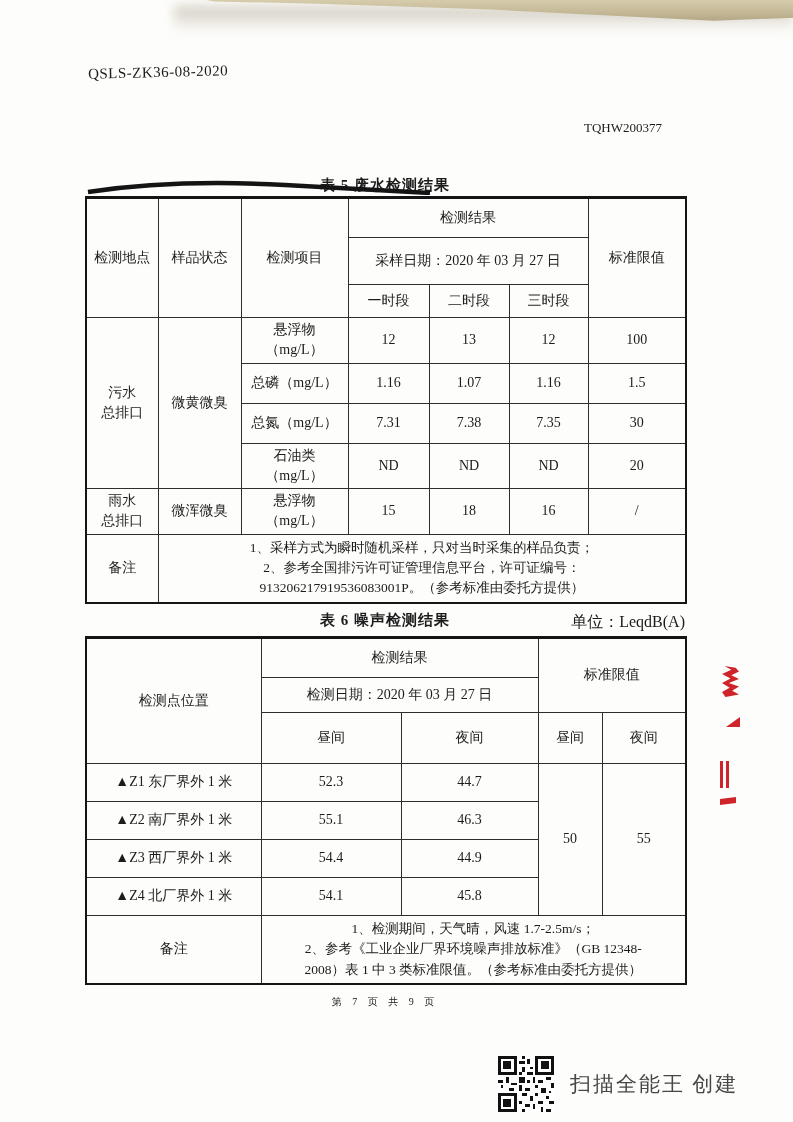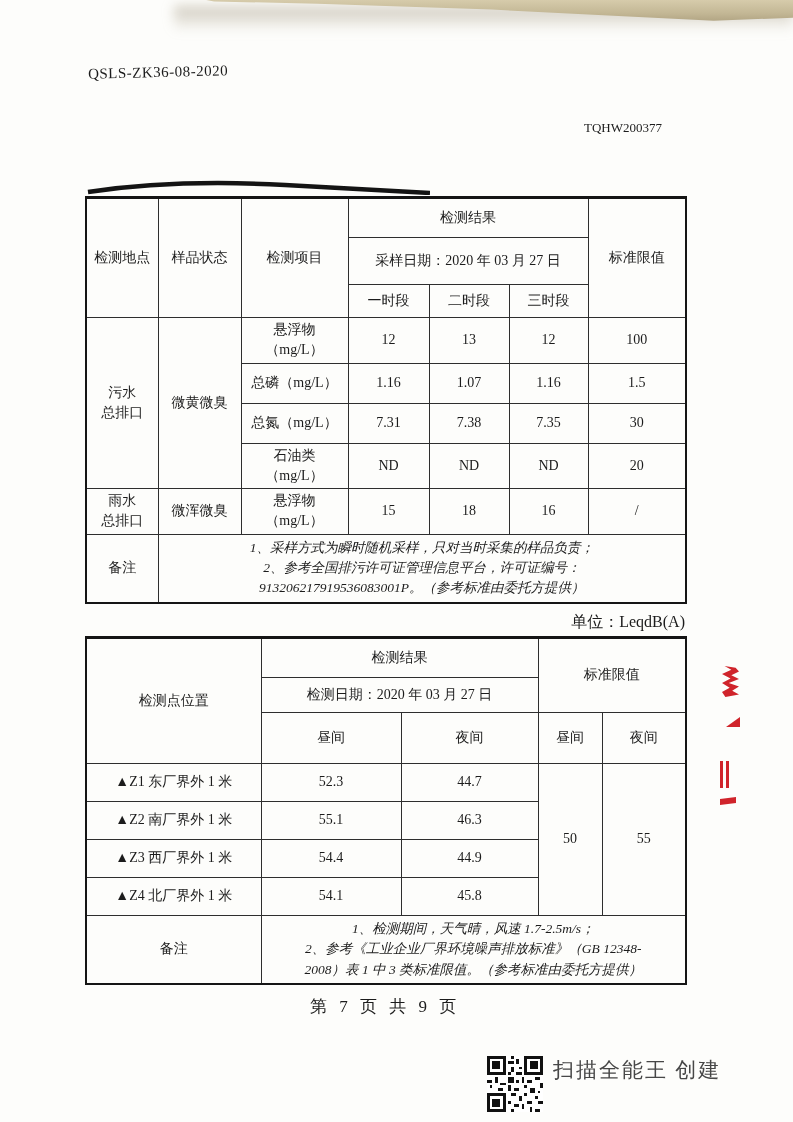--- a/index.html
+++ b/index.html
@@ -36,36 +36,36 @@
   .scan-curve { position:absolute; left:85px; top:177px; }
 
   table { border-collapse:collapse; table-layout:fixed; }
   .t5 { position:absolute; left:85px; top:196px; width:600px; border:2.5px solid #151515; border-top-width:3px; }
   .t6 { position:absolute; left:85px; top:636px; width:600px; border:2.5px solid #151515; border-top-width:3px; }
   .t5 td, .t6 td {
     border:1.4px solid #2e2e2e; text-align:center; vertical-align:middle;
     font-size:14px; padding:2px 4px; line-height:1.45;
   }
   .pre-line { white-space:pre-line; }
-  .remark-cell { text-align:right; font-size:13.5px !important; padding:3px 27px !important; line-height:1.5 !important;font-style:italic; }
+  .remark-cell { text-align:right; font-size:13.5px !important; padding:3px 27px !important; line-height:1.5 !important; }
 
   .t5 .r1{height:40px} .t5 .r2{height:47px} .t5 .r3{height:33px}
   .t5 .r4{height:43px} .t5 .r5{height:40px} .t5 .r6{height:40px}
   .t5 .r7{height:33px} .t5 .r8{height:41px} .t5 .r9{height:58px}
 
   .t6-head { position:absolute; left:85px; top:611px; width:600px; height:22px; }
   .t6-head .table-title { display:block; text-align:center; }
   .unit-label { position:absolute; right:0; top:1px; font-size:16px; }
 
   .t6 .r1{height:40px} .t6 .r2{height:35px} .t6 .r3{height:51px}
   .t6 .dr{height:38px} .t6 .r8{height:61px}
 
-  .footer { position:absolute; left:85px; top:995px; width:600px; text-align:center; font-size:17px; letter-spacing:4px; }
-
-  .scan-row { position:absolute; left:487px; top:1056px; display:flex; gap:10px; }
+  .footer { position:absolute; left:85px; top:995px; width:600px; text-align:center; font-size:10px; letter-spacing:4px; }
+
+  .scan-row { position:absolute; left:498px; top:1056px; display:flex; align-items:center; gap:16px; }
   .scanner-label { font-size:21px; color:#474747; letter-spacing:2px; }
 
   
   .stamp-frag { position:absolute; background:#d0242b; }
   .frag1 { left:722px; top:666px; width:17px; height:31px;
            clip-path:polygon(15% 0,80% 6%,100% 18%,55% 30%,100% 42%,40% 55%,100% 66%,60% 80%,100% 92%,20% 100%,0 84%,45% 70%,0 55%,50% 40%,0 26%,55% 12%); }
   .frag2 { left:726px; top:717px; width:14px; height:10px; clip-path:polygon(0 100%,100% 0,100% 100%); }
   .frag3 { left:720px; top:761px; width:11px; height:27px;
            background:repeating-linear-gradient(90deg,#d0242b 0 3px,rgba(0,0,0,0) 3px 6px); }
   .frag4 { left:720px; top:798px; width:16px; height:6px; transform:skewY(-8deg); }
@@ -74,20 +74,21 @@
 <body>
 
 <div class="page">
 
   <div class="desk-shadow"></div>
   <div class="desk-edge"></div>
 
   <div class="doc-code">QSLS-ZK36-08-2020</div>
   <div class="report-no">TQHW200377</div>
 
+  <div class="t5-title table-title">表 5 废水检测结果</div>
   <svg class="scan-curve" width="345" height="18">
     <path d="M3 15 Q 90 2, 200 8 T 345 16" stroke="#141414" stroke-width="4.5" fill="none"></path>
   </svg>
 
   <table class="t5">
     <colgroup>
       <col style="width:72px">
         <col style="width:83px">
         <col style="width:107px">
       <col style="width:81px">
@@ -156,20 +157,21 @@
       <td>备注</td>
       <td colspan="6" class="remark-cell">
         <div>1、采样方式为瞬时随机采样，只对当时采集的样品负责；</div>
         <div>2、参考全国排污许可证管理信息平台，许可证编号：913206217919536083001P。（参考标准由委托方提供）</div>
       </td>
     </tr>
   </tbody>
     </table>
 
   <div class="t6-head">
+    <span class="table-title">表 6 噪声检测结果</span>
     <span class="unit-label">单位：LeqdB(A)</span>
   </div>
 
   <table class="t6">
     <colgroup>
       <col style="width:175px">
         <col style="width:140px">
         <col style="width:137px">
       <col style="width:64px">
         <col style="width:84px">

